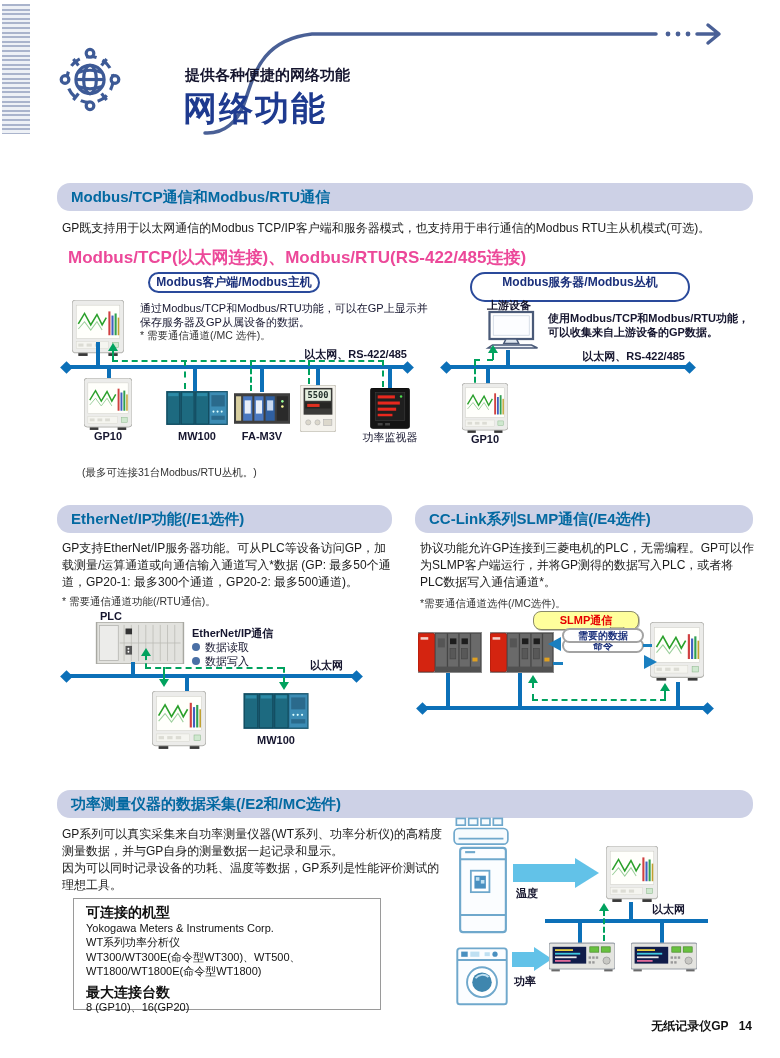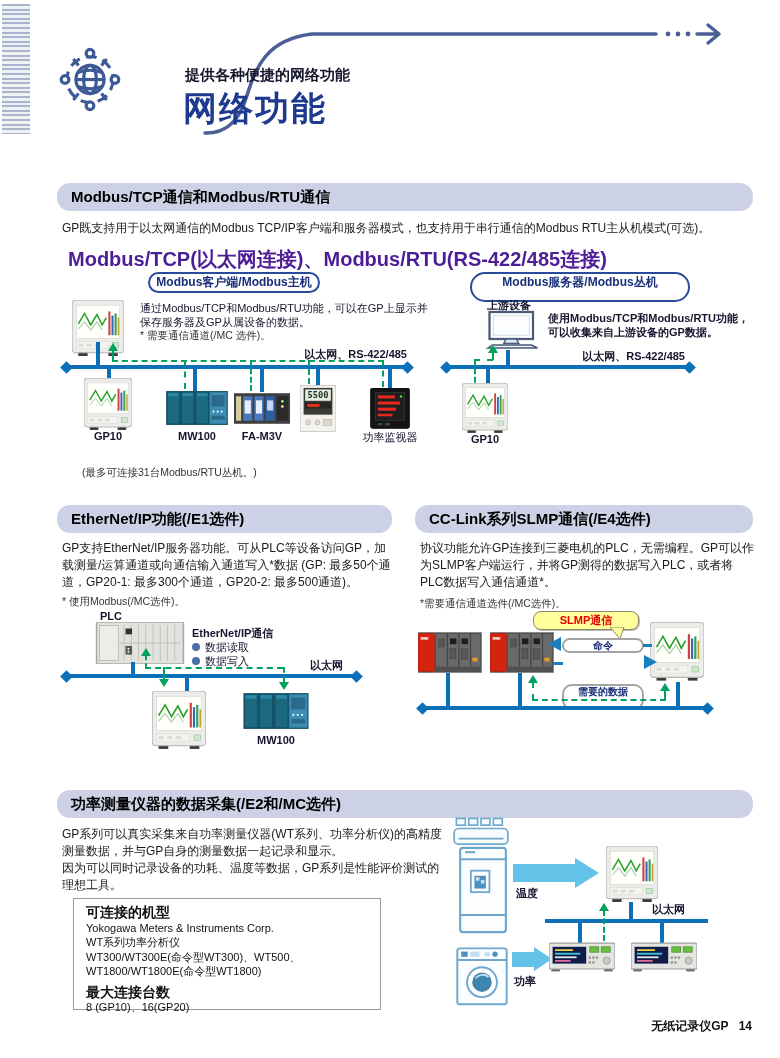--- a/index.html
+++ b/index.html
@@ -5,23 +5,23 @@
   html,body{margin:0;padding:0;background:#fff;}
   #page{position:relative;width:780px;height:1058px;background:#fff;overflow:hidden;
         font-family:"Liberation Sans","DejaVu Sans",sans-serif;color:#222;}
   .abs{position:absolute;}
   
   .stripes{left:2px;top:4px;width:28px;height:130px;
            background:repeating-linear-gradient(180deg,#aab4cc 0 2px,#eef1f6 2px 4.6px);}
   .h-sub{font-size:15px;font-weight:bold;color:#15152e;}
   .h-title{font-size:34px;font-weight:bold;color:#1e3a8f;letter-spacing:2px;}
   
-  .secbar{background:#cdd1e6;border-radius:13px;color:#000000;font-weight:bold;
+  .secbar{background:#cdd1e6;border-radius:13px;color:#0369a1;font-weight:bold;
           font-size:15px;line-height:28px;height:28px;padding-left:14px;box-sizing:border-box;}
-  .bluehead{color:#4c1d95;font-weight:bold;font-size:20px;padding-left:6px;}
+  .bluehead{color:#ec4899;font-weight:bold;font-size:17px;padding-left:6px;}
   .body12{font-size:12px;line-height:17px;color:#1a1a1a;}
   .note10{font-size:10.5px;color:#333;}
   .lab11{font-size:11px;font-weight:bold;color:#15152e;}
   .lab11n{font-size:11px;color:#15152e;}
   .pill{border:2px solid #2a4a9b;border-radius:16px;background:#fff;color:#1a2f7a;
         font-weight:bold;font-size:12px;text-align:center;box-sizing:border-box;}
   
   .bus{height:4px;background:#0c70b8;}
   .bus.diam:before,.bus.diam:after{content:"";position:absolute;width:9px;height:9px;
         background:#0c70b8;transform:rotate(45deg);top:-2.5px;}
@@ -269,21 +269,21 @@
   <div class="abs gdv" style="left:492px;top:352px;height:8px"></div>
   <div class="abs ga-up" style="left:488px;top:345px"></div>
 
   <svg class="dev abs" style="left:462px;top:383px" width="46" height="51">
       <use href="#sym-gp"></use>
     </svg>
   <div class="abs lab11" style="left:462px;top:433px;width:46px;text-align:center">GP10</div>
 
   <div class="abs secbar" style="left:57px;top:505px;width:335px">EtherNet/IP功能(/E1选件)</div>
   <div class="abs body12" style="left:62px;top:540px;width:333px">GP支持EtherNet/IP服务器功能。可从PLC等设备访问GP，加载测量/运算通道或向通信输入通道写入*数据 (GP: 最多50个通道，GP20-1: 最多300个通道，GP20-2: 最多500通道)。</div>
-  <div class="abs note10" style="left:62px;top:595px">* 使用Modbus(/MC选件)。</div>
+  <div class="abs note10" style="left:62px;top:595px">* 需要通信通道功能(/RTU通信)。</div>
 
   <div class="abs lab11" style="left:100px;top:610px">PLC</div>
   <svg class="dev abs" style="left:94px;top:622px" width="92" height="42" viewBox="0 0 120 58">
     <rect x="0" y="0" width="120" height="58" fill="#e2e2de" stroke="#a8a8a2" stroke-width="2"></rect>
     <rect x="4" y="5" width="26" height="48" fill="#ececea" stroke="#b0b0ac"></rect>
     <g stroke="#b8b8b2">
         <line x1="38" y1="4" x2="38" y2="54"></line>
         <line x1="48" y1="4" x2="48" y2="54"></line>
         <line x1="58" y1="4" x2="58" y2="54"></line>
     <line x1="68" y1="4" x2="68" y2="54"></line>
@@ -342,21 +342,21 @@
     </svg>
   <svg class="dev abs" style="left:650px;top:622px" width="54" height="60">
       <use href="#sym-gp"></use>
     </svg>
 
   <div class="abs tri-l" style="left:548px;top:637px"></div>
   <div class="abs spill" style="left:562px;top:638px;width:82px;height:15px;line-height:11px">命令</div>
   <div class="abs hln" style="left:643px;top:644px;width:9px"></div>
 
   <div class="abs hln" style="left:553px;top:662px;width:10px"></div>
-  <div class="abs spill" style="left:562px;top:684px;width:82px;height:26px;line-height:11px">需要的数据</div>
+  <div class="abs spill" style="left:562px;top:628px;width:82px;height:15px;line-height:11px">需要的数据</div>
   <div class="abs tri-r" style="left:644px;top:655px"></div>
 
   <div class="abs bus diam" style="left:422px;top:706px;width:286px"></div>
   <div class="abs vline" style="left:446px;top:673px;height:33px"></div>
   <div class="abs vline" style="left:518px;top:673px;height:33px"></div>
   <div class="abs vline" style="left:676px;top:682px;height:24px"></div>
   <div class="abs ga-up" style="left:528px;top:675px"></div>
   <div class="abs gdv" style="left:532px;top:682px;height:18px"></div>
   <div class="abs gdh" style="left:532px;top:699px;width:134px"></div>
   <div class="abs gdv" style="left:664px;top:690px;height:9px"></div>

